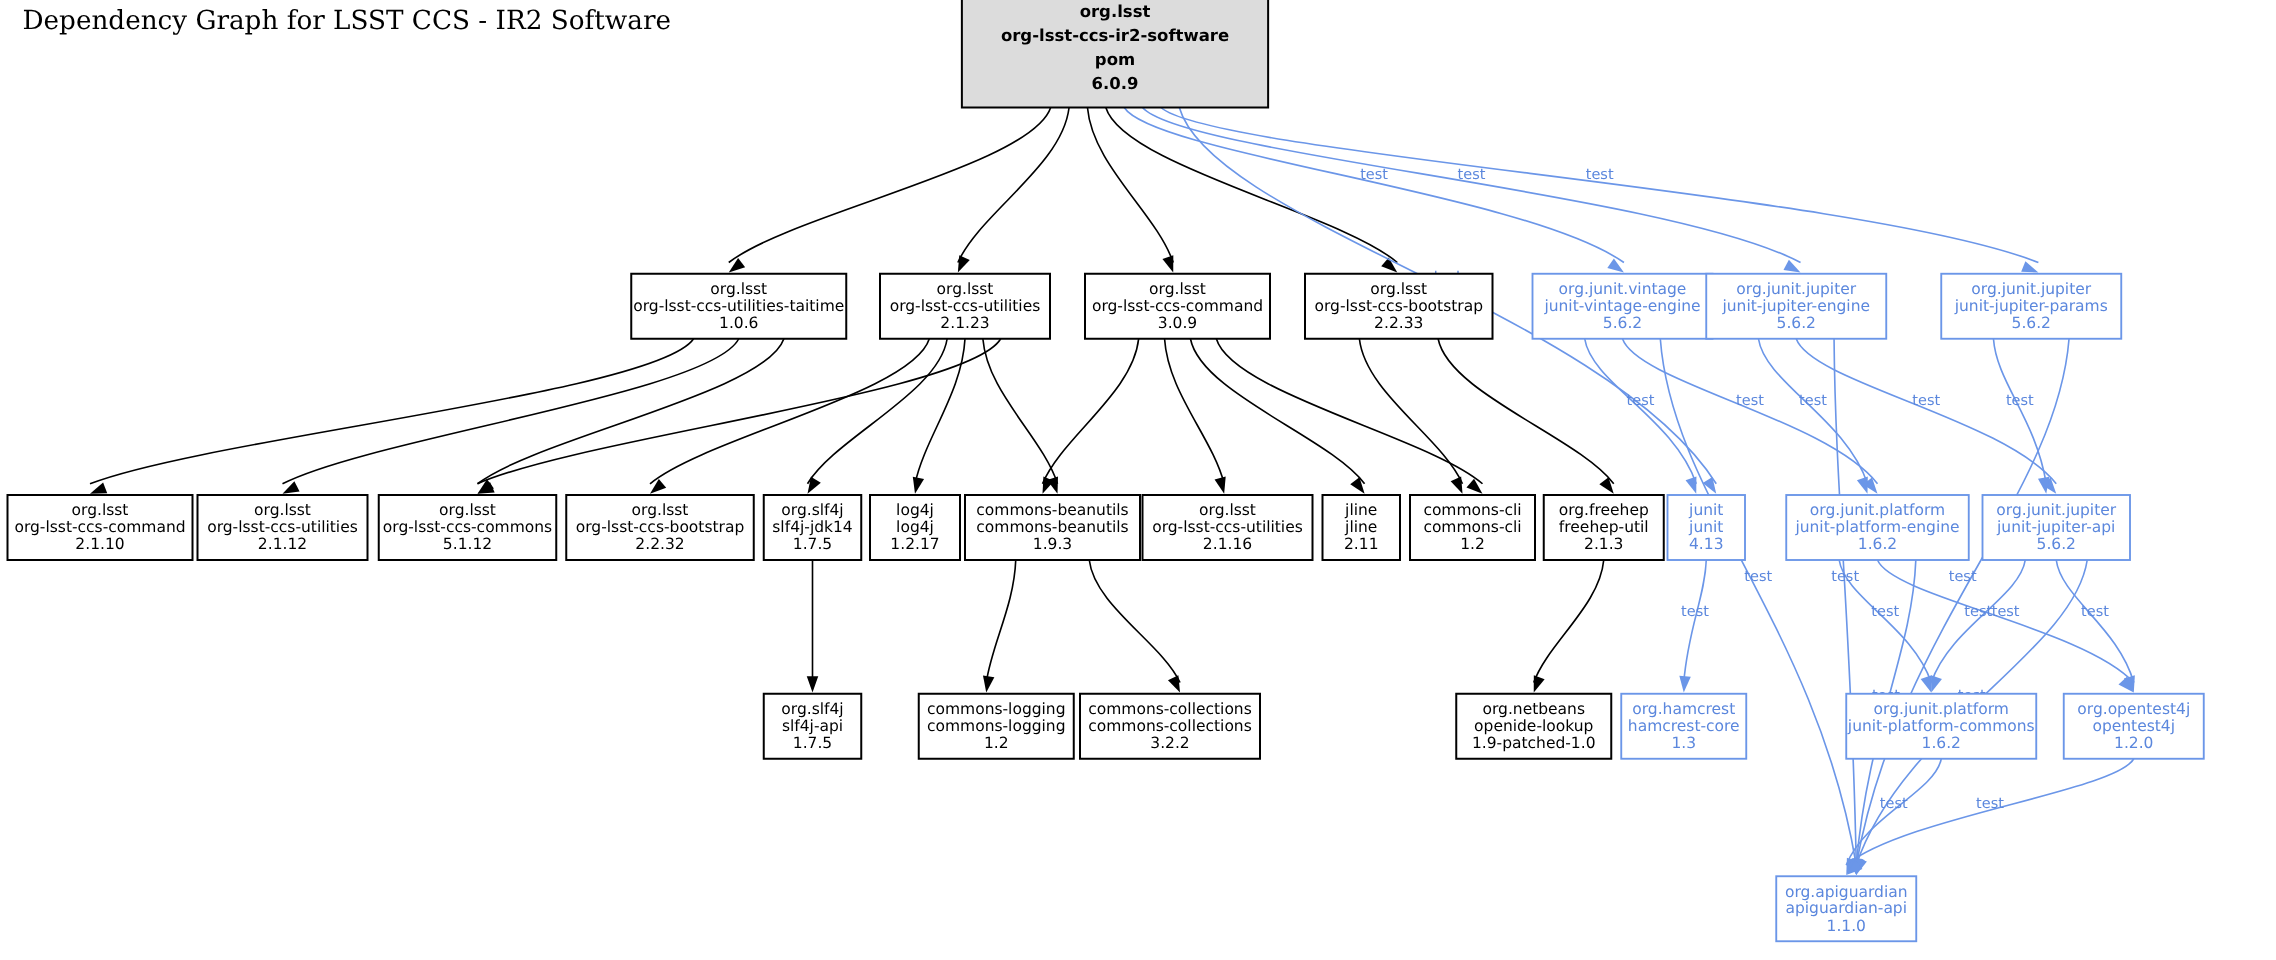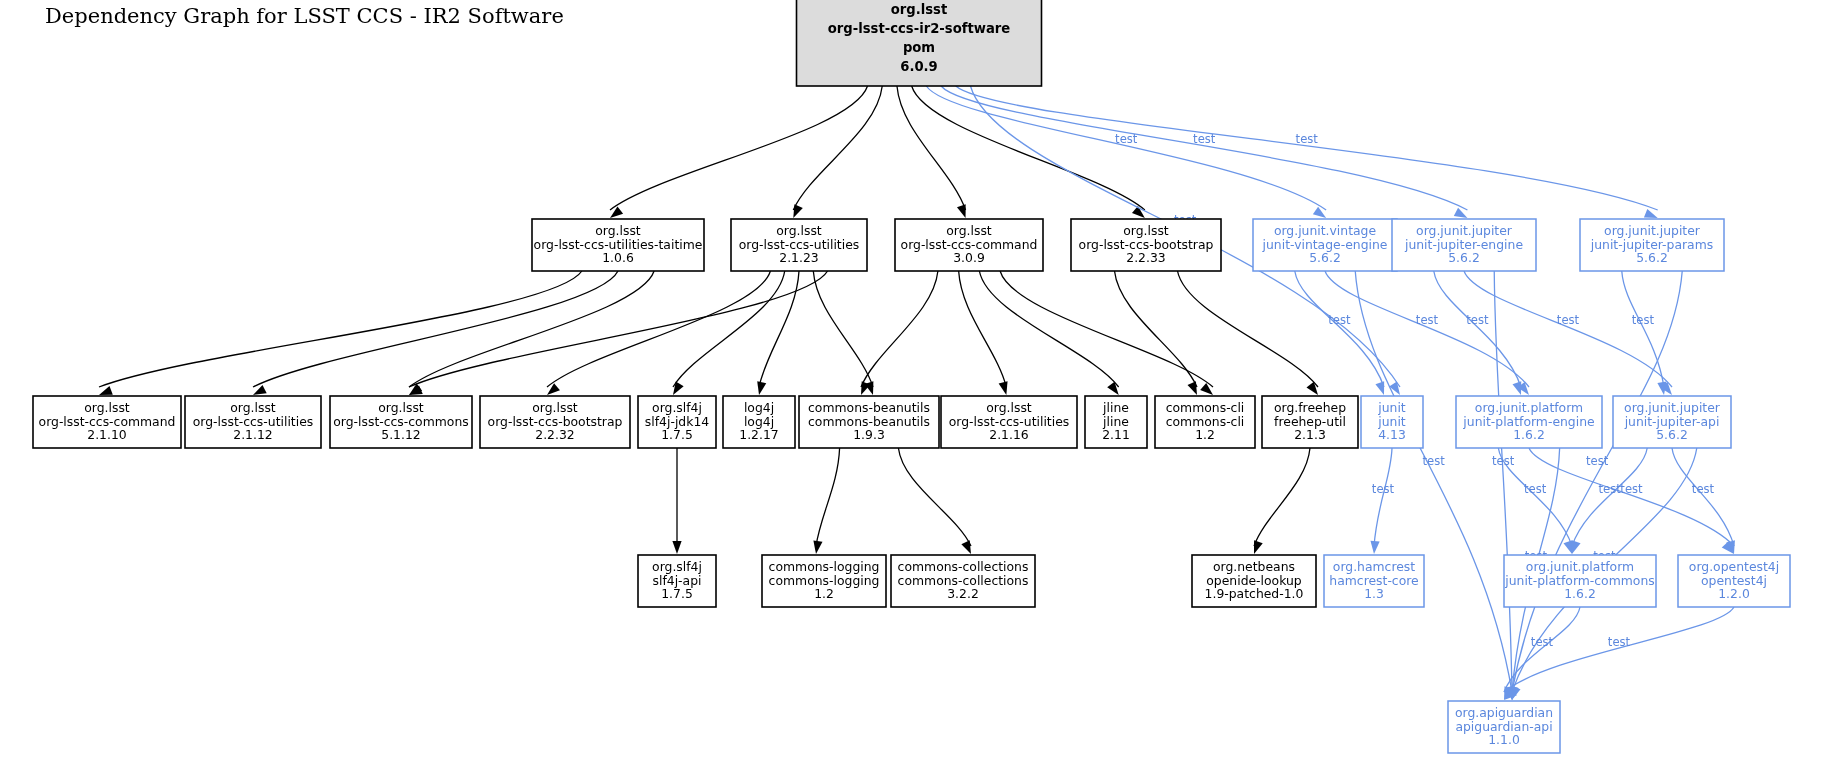--- a/index.html
+++ b/index.html
@@ -1,17 +1,17 @@
 <!DOCTYPE html>
 <html><head>
 <meta charset="utf-8">
 <style>
   html,body{margin:0;padding:0;background:#ffffff;}
   body{width:1821px;height:768px;overflow:hidden;font-family:"DejaVu Sans",sans-serif;}
-  #stage{position:relative;width:1560px;height:768px;margin-left:27px;}
+  #stage{position:relative;width:1560px;height:768px;}
   #title{
     position:absolute;left:18px;top:4px;
     font-family:"DejaVu Serif",serif;
     font-size:21px;color:#000;white-space:nowrap;
   }
   svg#graph{position:absolute;left:0;top:0;width:1821px;height:768px;}
   .node rect{fill:#ffffff;stroke:#000000;stroke-width:1.6px;}
   .node.root rect{fill:#dcdcdc;stroke:#000000;stroke-width:1.6px;}
   .node.test rect{fill:#ffffff;stroke:#6b96e8;stroke-width:1.5px;}
   .node text{font-family:"DejaVu Sans",sans-serif;font-size:12.4px;fill:#000000;text-anchor:middle;}

